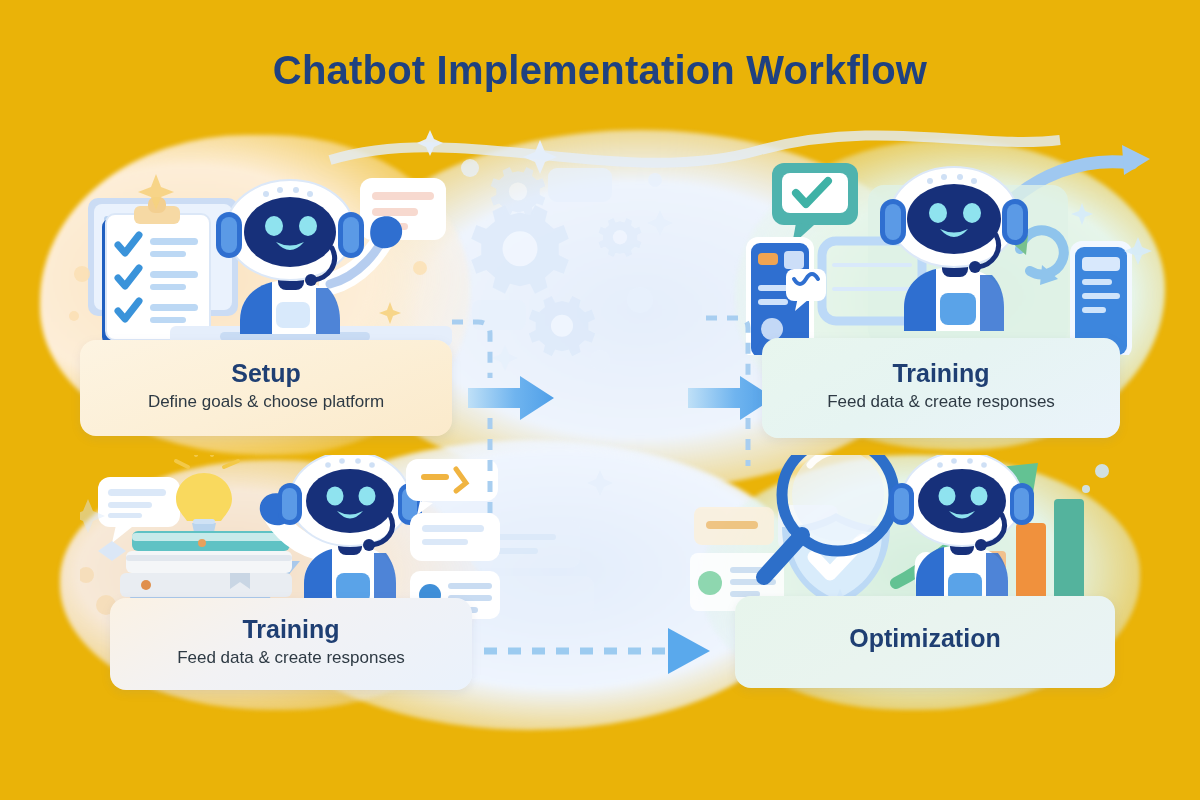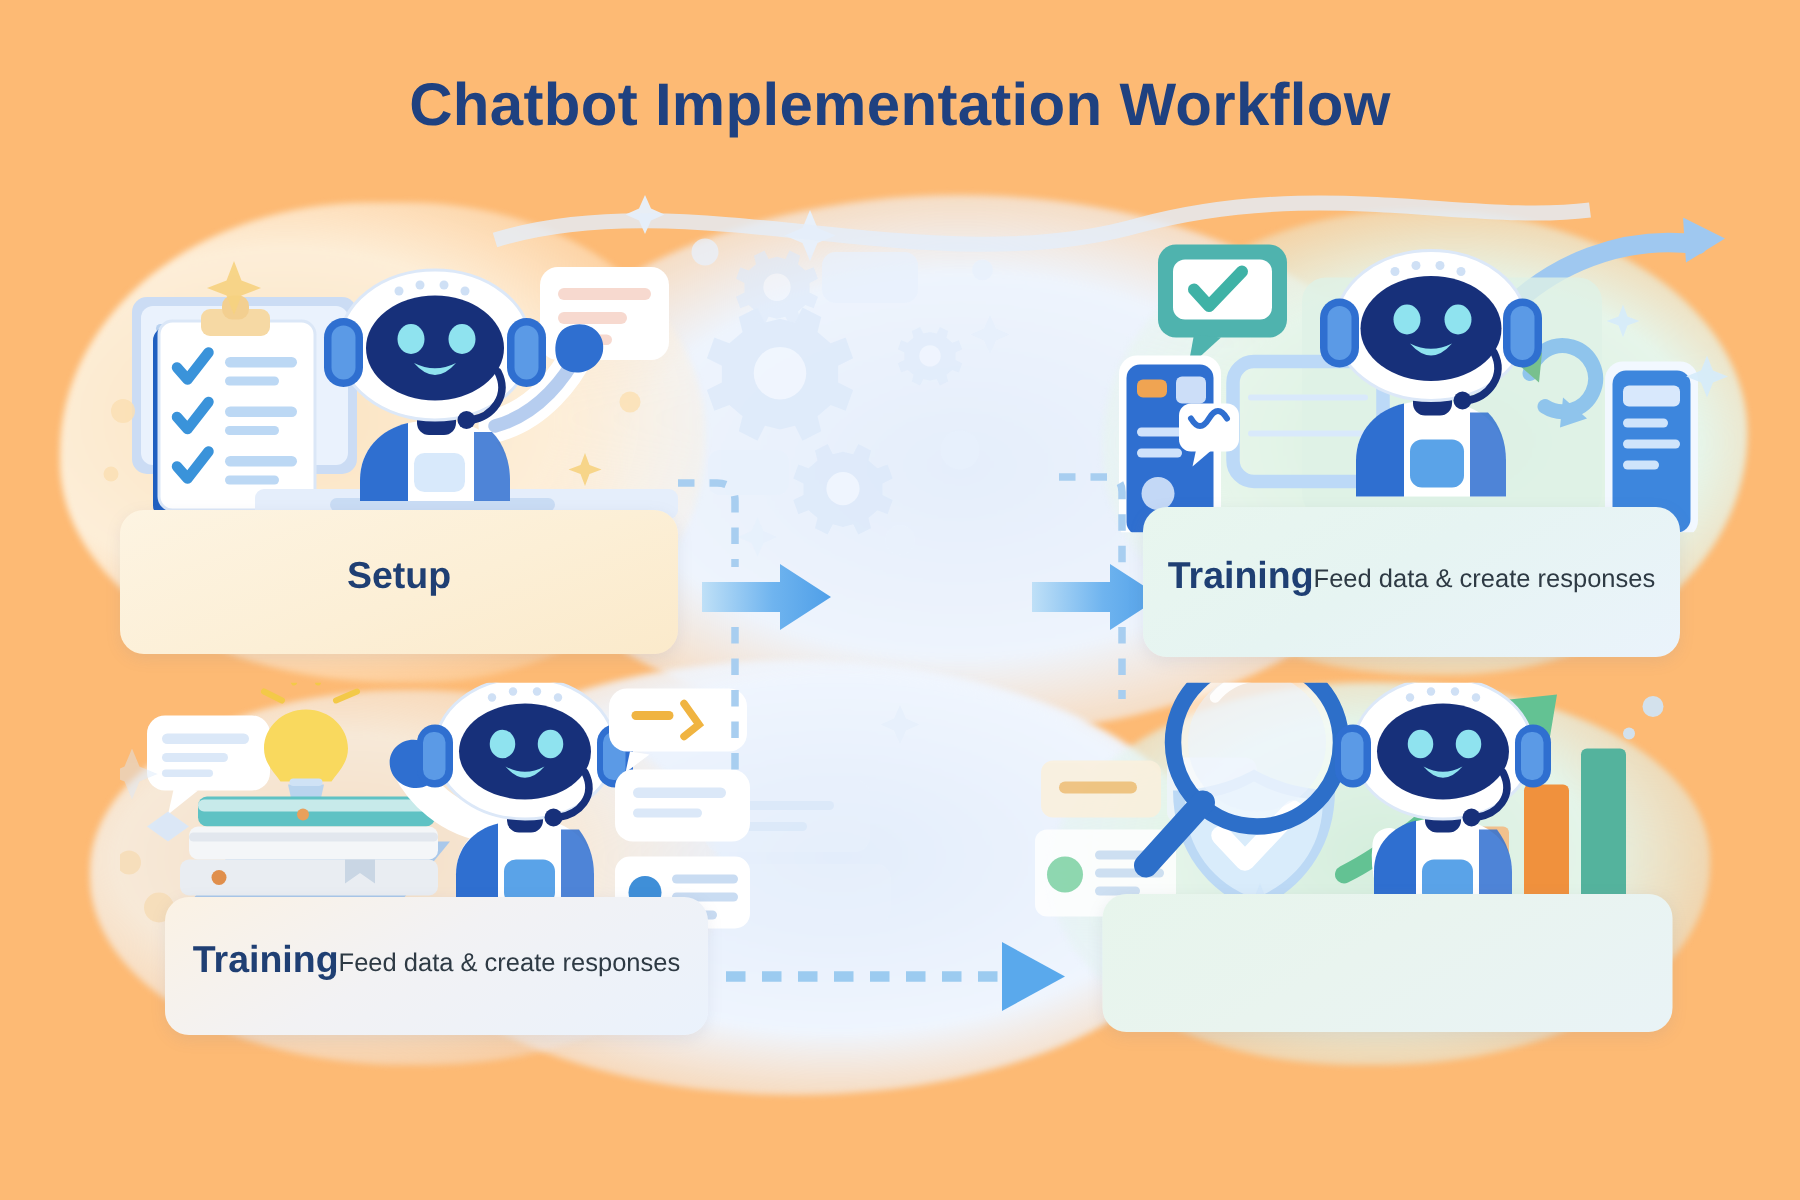--- a/index.html
+++ b/index.html
@@ -7,21 +7,21 @@
   body {
     font-family: "Liberation Sans", sans-serif;
     background: #ffffff;
     overflow: hidden;
     position: relative;
   }
   #stage {
     position: relative;
     width: 1200px;
     height: 800px;
-    background: #fdba74;
+    background: #eab308;
     overflow: hidden;
   }
 
   
   .title {
     position: absolute;
     top: 48px; left: 0; width: 1200px;
     text-align: center;
     font-size: 40px;
     font-weight: bold;
@@ -68,20 +68,21 @@
   
   .scene { position: absolute; overflow: hidden; }
   .scene svg { display: block; }
 
   
   .card {
     position: absolute;
     border-radius: 16px;
     box-shadow: 0 3px 10px rgba(120,130,160,0.13);
     display: flex;
+    flex-direction: column;
     align-items: center;
     justify-content: center;
     padding: 10px 14px 14px;
   }
   .card-title {
     font-size: 25px;
     font-weight: bold;
     color: #1f3f73;
     line-height: 1.15;
     margin-bottom: 4px;
@@ -550,28 +551,30 @@
     <g>
       <path d="M484,651 L666,651" stroke="#9ccbf0" stroke-width="7" fill="none" stroke-dasharray="13 11" stroke-linecap="butt"></path>
       <path d="M668,628 L710,651 L668,674 Z" fill="#5aa9ec"></path>
     </g>
   </svg>
 
   <div class="title">Chatbot Implementation Workflow</div>
 
   <div class="card" id="card-1">
     <div class="card-title">Setup</div>
+    <div class="card-sub">Define goals &amp; choose platform</div>
   </div>
 
   <div class="card" id="card-2">
     <div class="card-title">Training</div>
     <div class="card-sub">Feed data &amp; create responses</div>
   </div>
 
   <div class="card" id="card-3">
     <div class="card-title">Training</div>
     <div class="card-sub">Feed data &amp; create responses</div>
   </div>
 
   <div class="card" id="card-4">
+    <div class="card-title">Optimization</div>
   </div>
 
 </div>
 
 </body></html>

